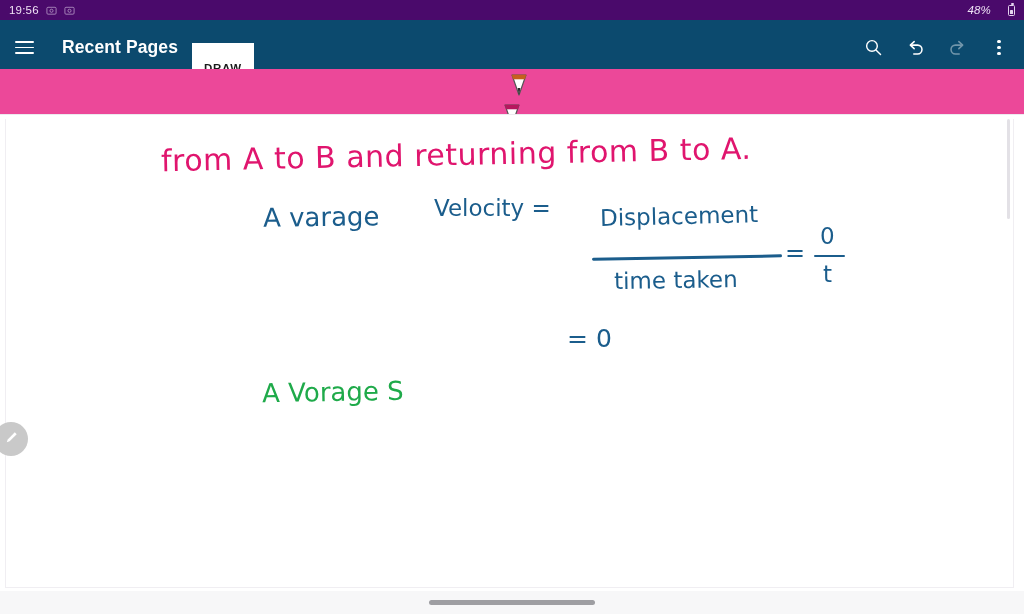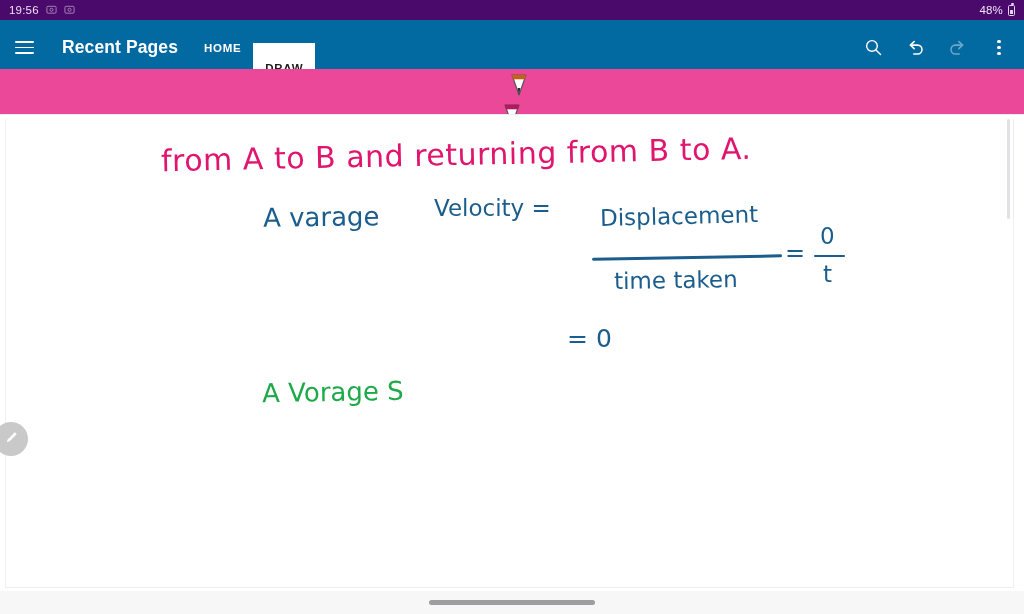--- a/index.html
+++ b/index.html
@@ -12,42 +12,42 @@
   #app { position: relative; width: 1024px; height: 614px; background: #fff; }
 
   
   .statusbar {
     position: absolute; top: 0; left: 0; width: 1024px; height: 20px;
     background: #4a0a6b;
     display: flex; align-items: center; justify-content: space-between;
     padding: 0 9px;
     color: #f2e6f7; font-size: 11.5px; letter-spacing: .2px;
   }
-  .sb-left { display: flex; align-items: flex-start; gap: 7px; }
-  .sb-right { display: flex; align-items: center; gap: 3px; }
+  .sb-left { display: flex; align-items: flex-end; gap: 7px; }
+  .sb-right { display: flex; align-items: center; gap: 15px; font-style: italic; }
   .sb-clock { font-size: 11.5px; color: #efe2f5; }
   .sb-glyph { opacity: .62; display: inline-flex; }
   .sb-pct { font-size: 11.5px; color: #efe2f5; }
   .batt {
     width: 7px; height: 11px; border: 1.2px solid #e4d3ee; border-radius: 1.5px;
     position: relative; display: inline-block; margin-left: 2px;
   }
   .batt::before {
     content: ""; position: absolute; top: -2.6px; left: 1.6px;
     width: 3.2px; height: 1.6px; background: #e4d3ee; border-radius: 1px;
   }
   .batt::after {
     content: ""; position: absolute; left: .7px; right: .7px; bottom: .7px;
     height: 42%; background: #e4d3ee; border-radius: .5px;
   }
 
   
   .appbar {
     position: absolute; top: 20px; left: 0; width: 1024px; height: 55px;
-    background: #0369a1;
+    background: #0c4a6e;
     display: flex; align-items: center;
   }
   .hamburger {
     width: 44px; height: 49px; display: flex; flex-direction: column;
     align-items: center; justify-content: center; gap: 4px;
     margin-left: 2px; cursor: pointer;
   }
   .hamburger i { display: block; width: 19px; height: 1.8px; background: #fff; border-radius: 1px; }
   .doc-title {
     color: #ffffff; font-size: 17.5px; font-weight: bold;
@@ -154,21 +154,20 @@
 
   <div class="appbar">
     <div class="hamburger">
       <i></i>
         <i></i>
         <i></i>
     </div>
     <div class="doc-title">Recent Pages</div>
 
     <div class="tabs">
-      <div class="tab">HOME</div>
       <div class="tab active">DRAW</div>
     </div>
 
     <div class="appbar-spacer"></div>
 
     <div class="appbar-actions">
       <div class="abtn">
         <svg width="19" height="19" viewBox="0 0 20 20">
           <circle cx="8.4" cy="8.4" r="5.6" fill="none" stroke="#ffffff" stroke-width="1.5"></circle>
           <line x1="12.6" y1="12.6" x2="17.4" y2="17.4" stroke="#ffffff" stroke-width="1.5" stroke-linecap="round"></line>

